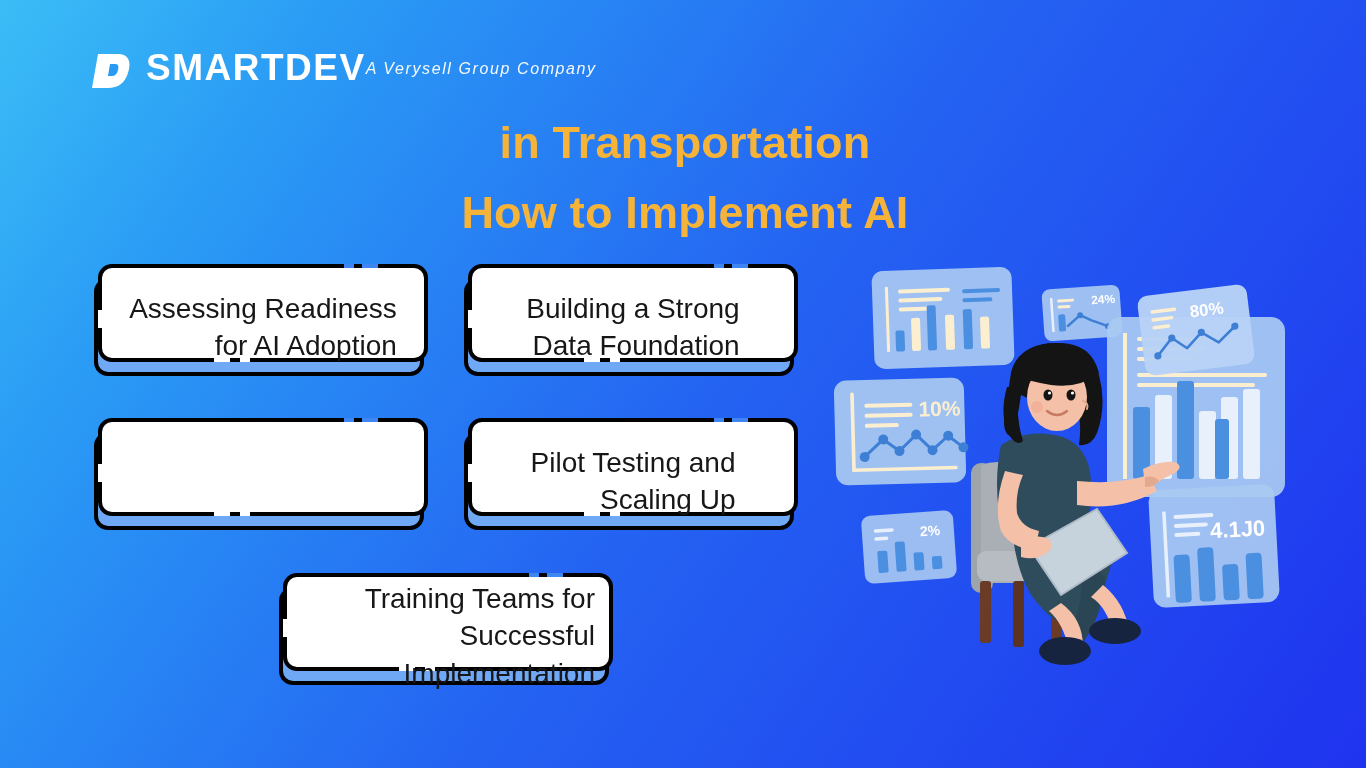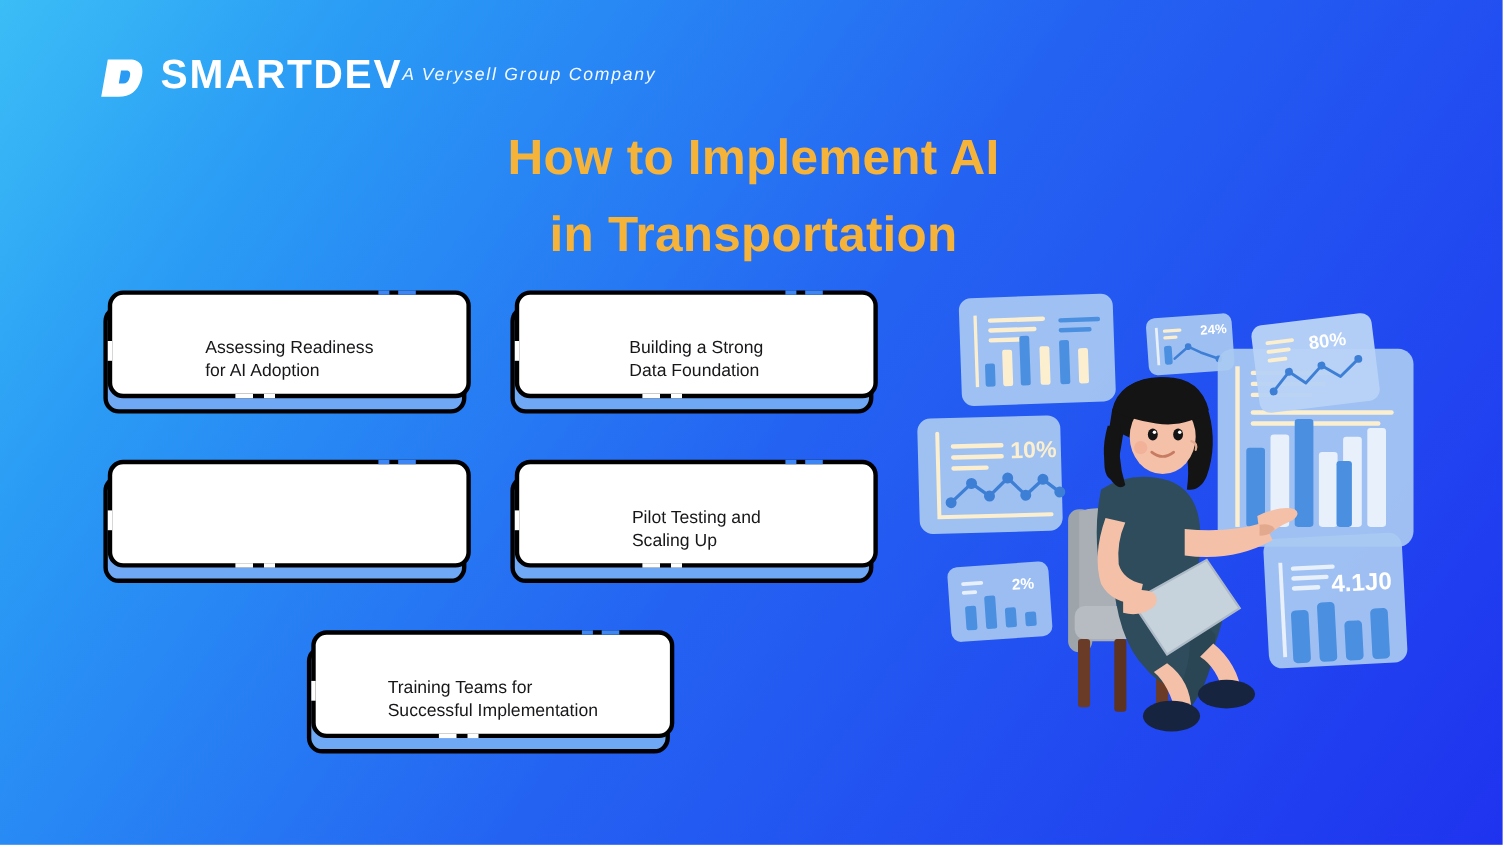--- a/index.html
+++ b/index.html
@@ -47,22 +47,22 @@
   .card .face::before{ 
     content:""; position:absolute; top:-4px; right:46px; width:16px; height:4px; background:#3D86F3;
   }
   .card .face::after{  
     content:""; position:absolute; top:-4px; right:70px; width:10px; height:4px; background:#3D86F3;
   }
   .card .gap-l{ position:absolute; left:-4px; top:42px; width:4px; height:18px; background:#ffffff; }
   .card .gap-b{ position:absolute; bottom:-4px; left:112px; width:16px; height:4px; background:#ffffff; }
   .card .gap-b2{ position:absolute; bottom:-4px; left:138px; width:10px; height:4px; background:#ffffff; }
   .card .label{
-    position:relative; z-index:2; text-align:left; color:#17171A;
-    font-size:16px; line-height:1.33; font-weight:400; letter-spacing:0;margin-top:28px;
+    position:relative; z-index:2; text-align:right; color:#17171A;
+    font-size:28px; line-height:1.33; font-weight:400; letter-spacing:0;margin-top:28px;
   }
   .c1{ left:94px; top:264px; }
   .c2{ left:464px; top:264px; }
   .c3{ left:94px; top:418px; }
   .c4{ left:464px; top:418px;padding-left:24px; }
   .c5{ left:279px; top:573px; }
 
   
   .illus{ position:absolute; left:815px; top:255px; width:500px; height:450px; }
   .illus svg{ display:block; }
@@ -77,22 +77,22 @@
       <path d="M22 16 H27 C30 16 31 18 30 22 C29 26 27 28 24 28 H20 Z" fill="#2A9BF5"></path>
     </svg>
   </span>
   <span class="logo-text-block">
     <span class="logo-word">SMARTDEV</span>
     <span class="logo-tag">A Verysell Group Company</span>
   </span>
 </div>
 
 <h1 class="title">
+  <span class="ln">in Transportation</span>
   <span class="ln">How to Implement AI</span>
-  <span class="ln">in Transportation</span>
 </h1>
 
 <div class="card c1">
   <div class="shadow"></div>
   <div class="face">
     <span class="gap-l"></span>
     <span class="gap-b"></span>
     <span class="gap-b2"></span>
     <span class="label">
       <span>Assessing Readiness</span><br>

